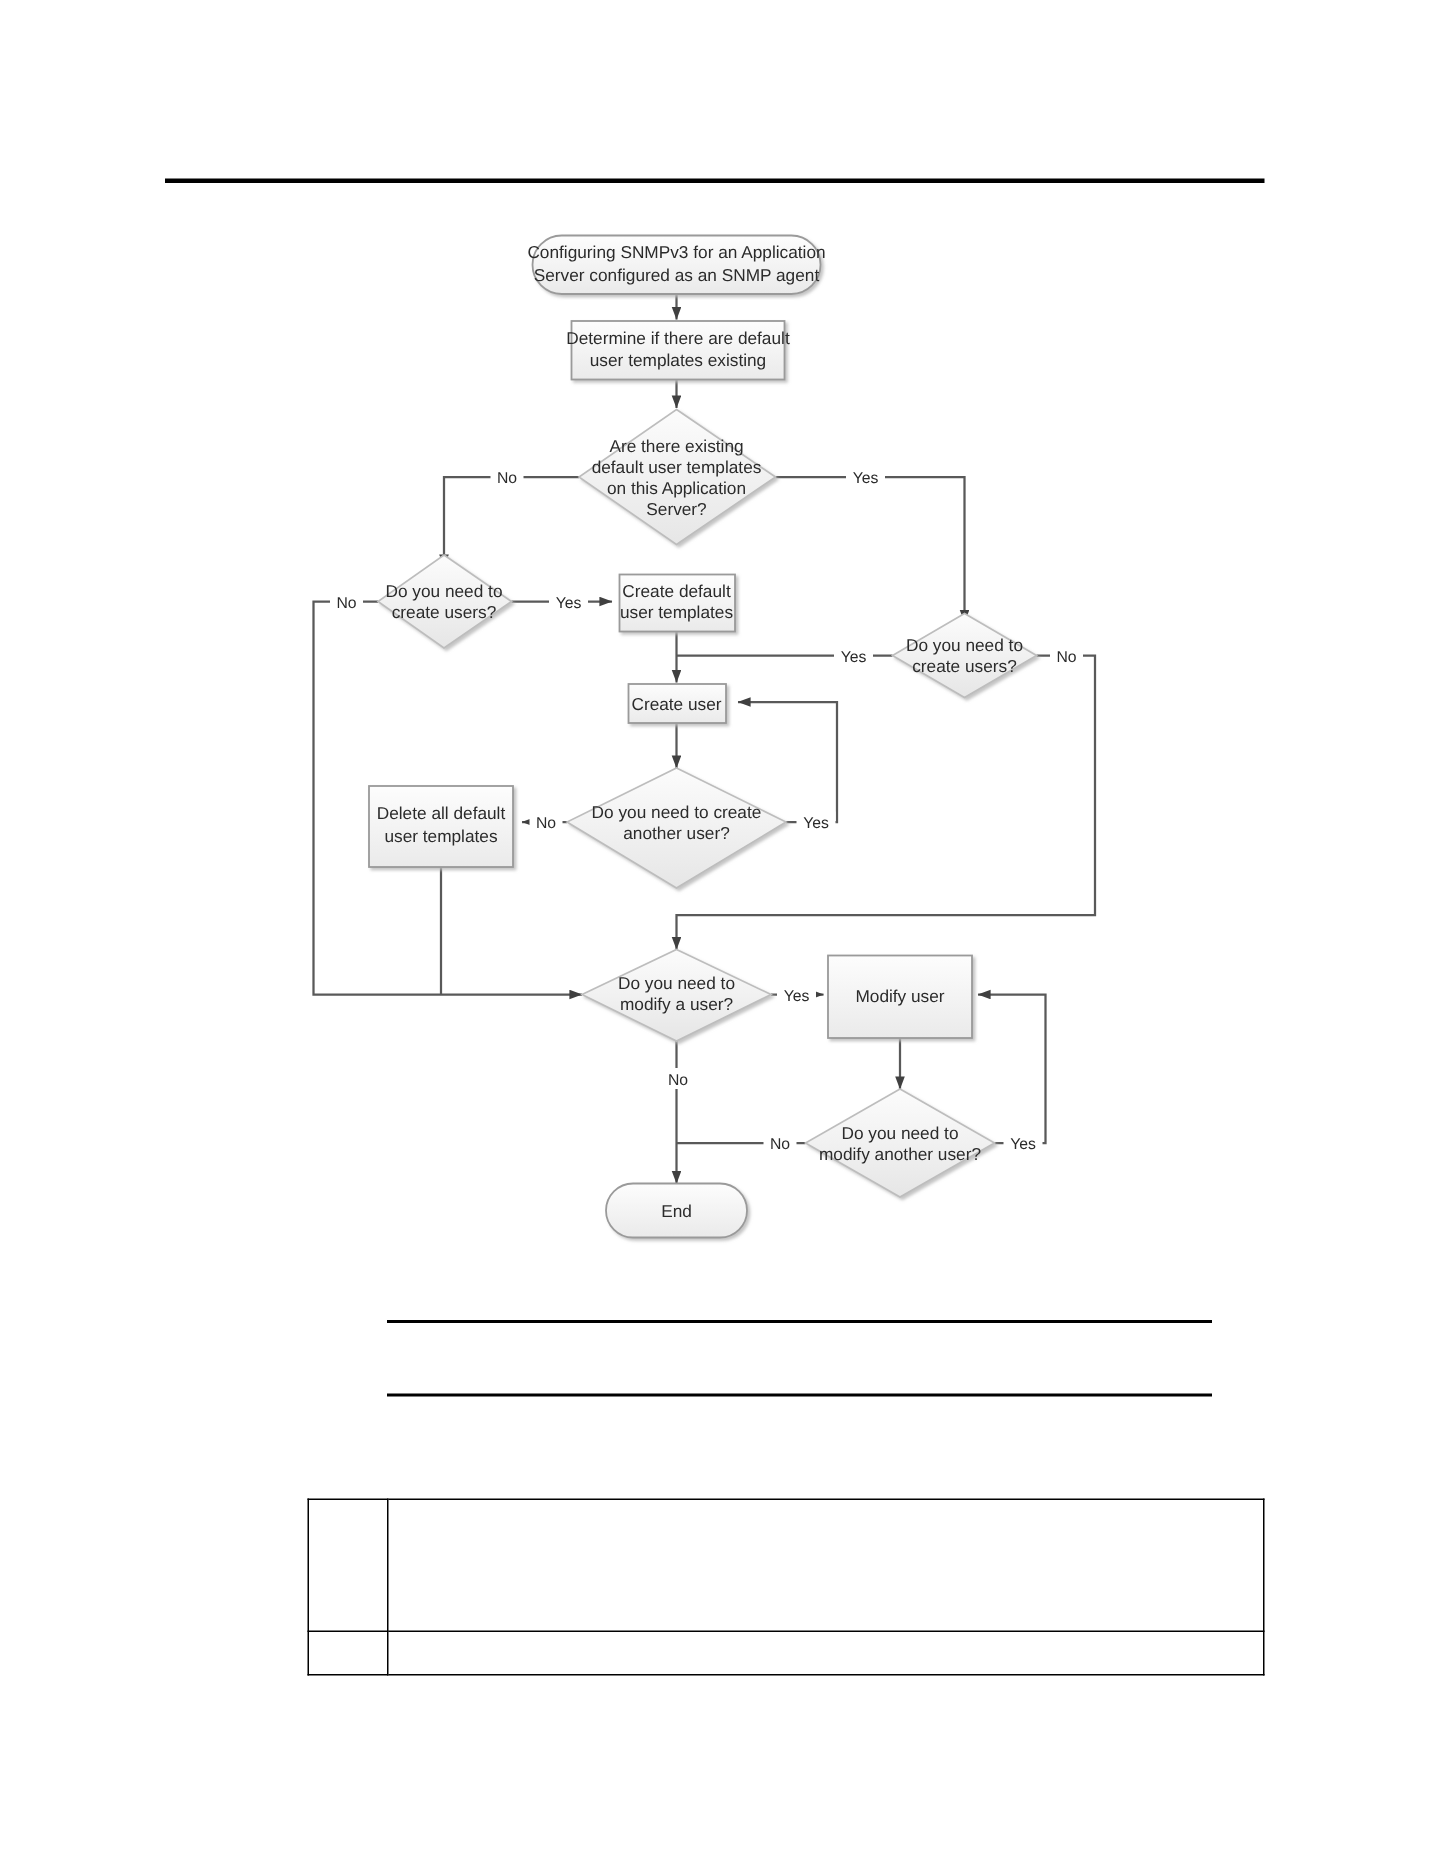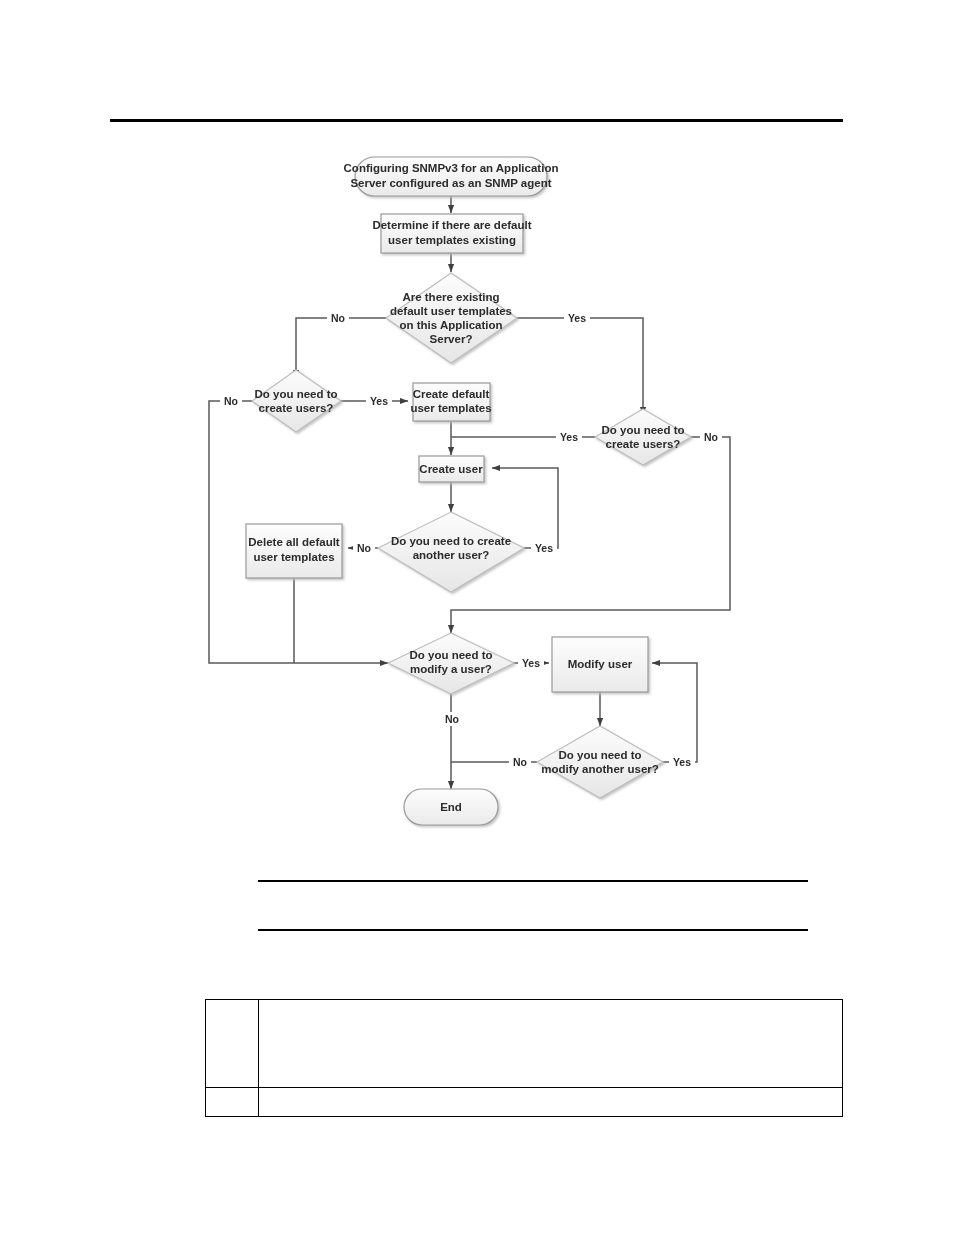--- a/index.html
+++ b/index.html
@@ -11,21 +11,20 @@
     width: 954px;
     height: 1235px;
     font-family: "Liberation Sans", sans-serif;
     color: #2a2a2a;
     position: relative;
     overflow: hidden;
   }
   .page {
     position: absolute;
     inset: 0;
-    font-weight: bold;
   }
   .rule-top {
     position: absolute;
     left: 110px;
     top: 119px;
     width: 733px;
     height: 3px;
     background: #000000;
   }
   .rule-mid-1 {

